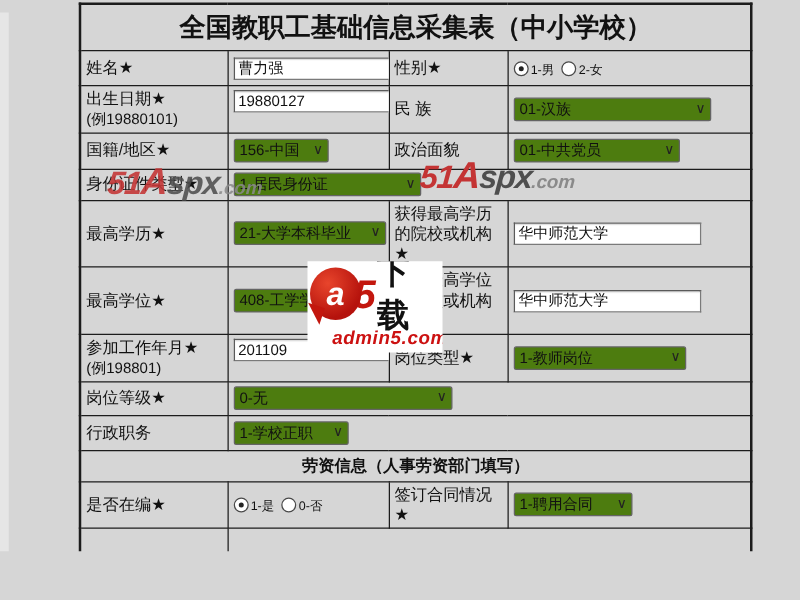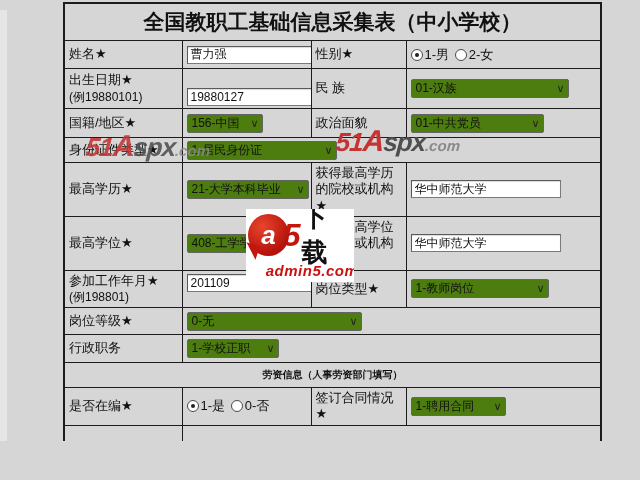--- a/index.html
+++ b/index.html
@@ -12,21 +12,21 @@
   .edge-strip { position:absolute; left:0; top:10px; width:7px; height:470px; background:#e6e6e6; }
 
   table.form {
     position:absolute; left:63px; top:2px; width:537px;
     border-collapse:collapse; table-layout:fixed;
     border:2px solid #1c1c1c; background:#d6d6d6;
   }
   td { border:1px solid #1c1c1c; padding:2px 4px; font-size:13px; vertical-align:middle; overflow:hidden; }
   td.lbl { line-height:1.25; }
   td.title-cell { text-align:center; font-weight:bold; font-size:21px; padding:4px 0; }
-  td.section { text-align:center; font-weight:bold; font-size:10px; }
+  td.section { text-align:center; font-weight:bold; font-size:13px; }
   .hint { font-size:12px; }
 
   input.tx {
     width:150px; height:18px; background:#fff;
     border:1px solid #7a7a7a; border-top-color:#5a5a5a; border-left-color:#5a5a5a;
     box-shadow:inset 0 1px 1px rgba(0,0,0,.15);
     font-family:inherit; font-size:12px; padding:1px 3px; color:#111;
   }
   input.tx.w-num { width:150px; }
 
@@ -48,21 +48,21 @@
 
   .radio {
     display:inline-block; width:12px; height:12px; border-radius:50%;
     border:1px solid #4a4a4a; background:#fff; vertical-align:-2px;
     margin-right:2px; position:relative;
   }
   .radio.on::after {
     content:""; position:absolute; left:3px; top:3px; width:4px; height:4px;
     border-radius:50%; background:#222;
   }
-  .opt { white-space:nowrap; margin-right:2px; font-size:13px; }
+  .opt { white-space:nowrap; margin-right:2px; font-size:10px; }
   .cbline { line-height:17px; }
   .unit { font-size:13px; margin-left:6px; }
 
   
   .wm51 {
     position:absolute; font-style:italic; font-weight:bold; white-space:nowrap;
     transform:skew(-4deg); z-index:40; letter-spacing:-1px;
   }
   .wm51 .n51 { color:#c43434; font-size:26px; }
   .wm51 .wa  { color:#c43434; font-size:30px; }
@@ -123,21 +123,21 @@
         <span class="opt"><span class="radio on"></span><span>1-男</span></span>
         <span class="opt"><span class="radio"></span><span>2-女</span></span>
       </td>
     </tr>
 
     <tr style="height:32px">
       <td class="lbl">
         <span>出生日期★</span><br>
         <span class="hint">(例19880101)</span>
       </td>
-      <td style="vertical-align:top; padding-top:19px">
+      <td style="vertical-align:top; padding-top:3px">
         <input class="tx" type="text" value="19880127" style="">
       </td>
       <td class="lbl">民 族</td>
       <td>
         <span class="sel w158">01-汉族</span>
       </td>
     </tr>
 
     <tr style="height:29px">
       <td class="lbl">国籍/地区★</td>

